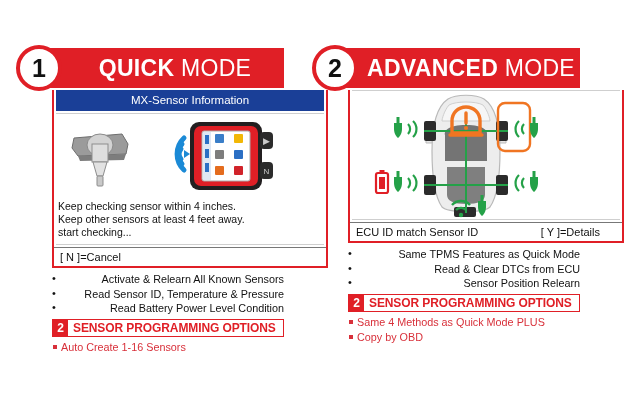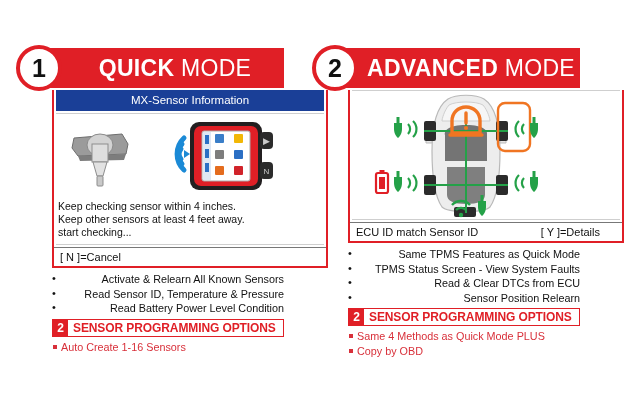--- a/index.html
+++ b/index.html
@@ -245,21 +245,20 @@
     </div>
 
     <div class="keyrow">
       <span>ECU ID match Sensor ID</span>
       <span class="r">[ Y ]=Details</span>
     </div>
   </div>
 
   <div class="bullets">
     <div class="bullet">Same TPMS Features as Quick Mode</div>
-    <div class="bullet">TPMS Status Screen - View System Faults</div>
     <div class="bullet">Read &amp; Clear DTCs from ECU</div>
     <div class="bullet">Sensor Position Relearn</div>
   </div>
 
   <div class="spo">
     <div class="spo-num">2</div>
     <div class="spo-txt">SENSOR PROGRAMMING OPTIONS</div>
   </div>
 
   <div class="sub-bullets">

